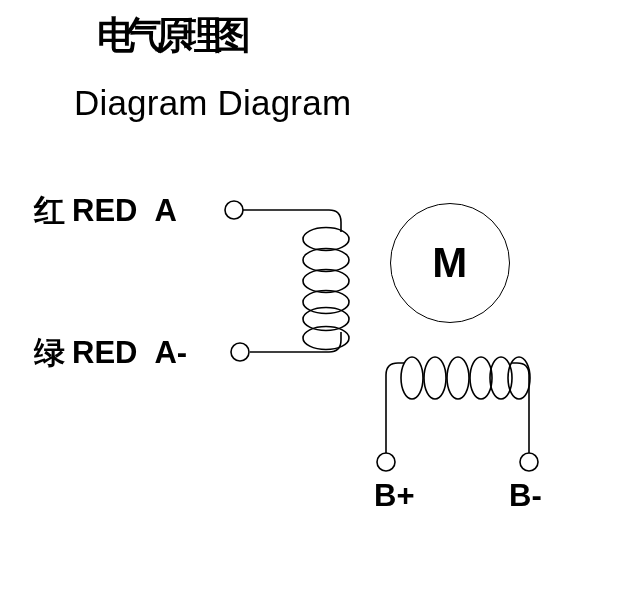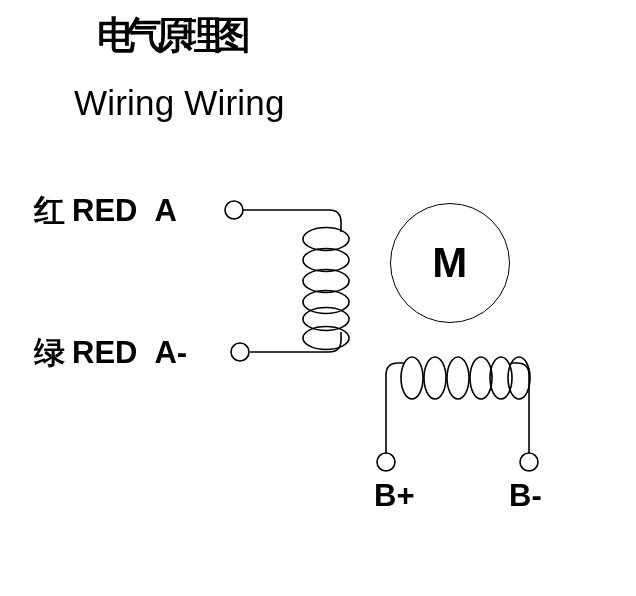--- a/index.html
+++ b/index.html
@@ -120,21 +120,21 @@
     stroke-width: 1.6;
   }
 </style>
 </head>
 <body>
 
 <div id="canvas">
 
   <div class="abs" id="title-cn">电气原理图</div>
 
-  <div class="abs" id="title-en">Wiring Wiring</div>
+  <div class="abs" id="title-en">Diagram Diagram</div>
 
   <div class="abs phase-label" id="label-a">
     <span class="cn">红</span><span class="sp-sm"></span><span>RED</span><span class="sp-lg"></span><span>A</span>
   </div>
 
   <div class="abs phase-label" id="label-an">
     <span class="cn">绿</span><span class="sp-sm"></span><span>RED</span><span class="sp-lg"></span><span>A-</span>
   </div>
 
   <div class="abs" id="motor-symbol">

